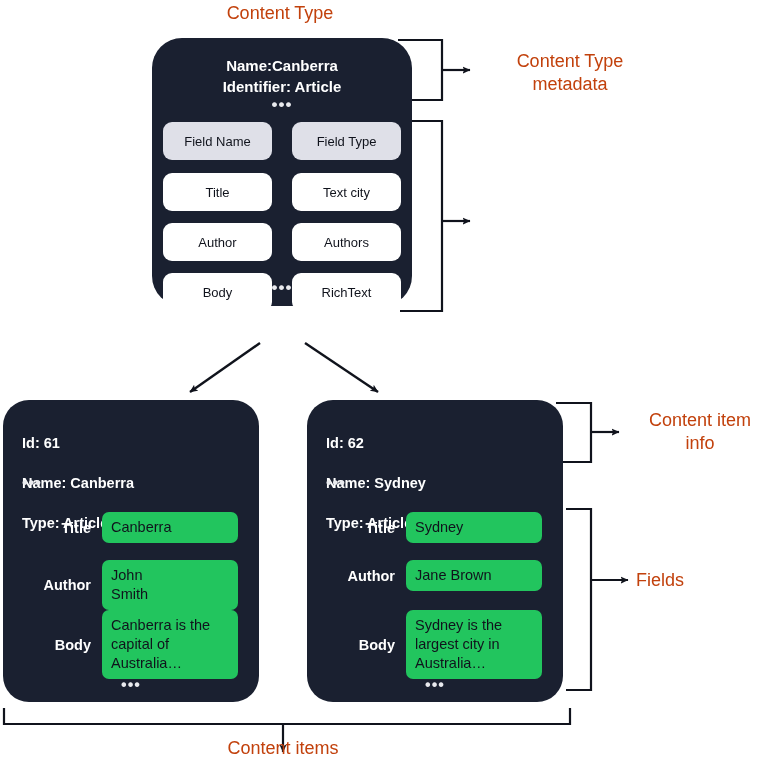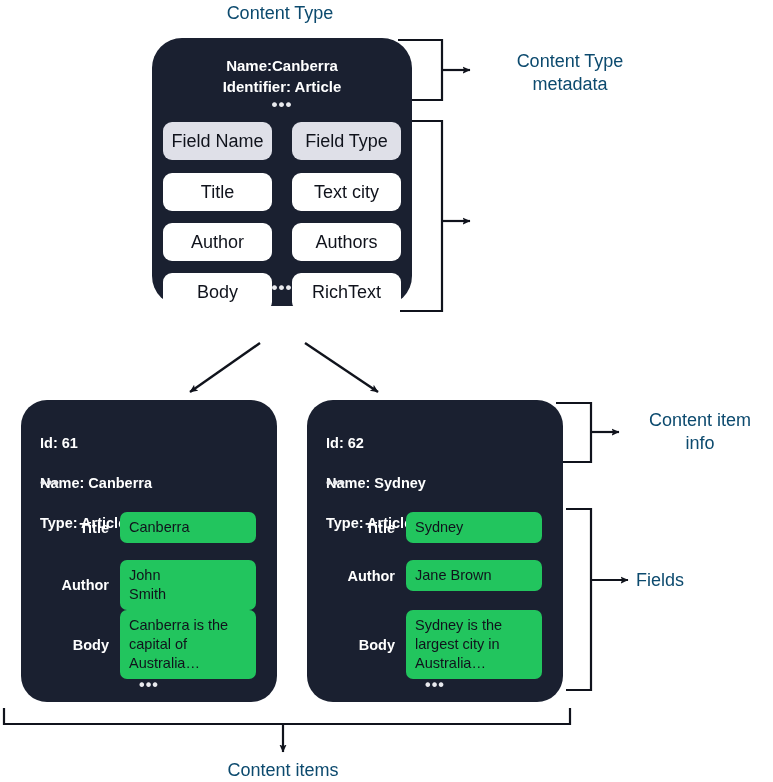--- a/index.html
+++ b/index.html
@@ -27,41 +27,41 @@
     width: 773px;
     height: 782px;
     pointer-events: none;
   }
 
   
   .caption {
     position: absolute;
     font-size: 18px;
     line-height: 23px;
-    color: #0c4a6e;
+    color: #c2410c;
     text-align: center;
     white-space: pre-line;
   }
 
   
   .card {
     position: absolute;
     background: #1a2030;
     border-radius: 26px;
     box-sizing: border-box;
   }
   .card.content-type {
     left: 152px;
     top: 38px;
     width: 260px;
     height: 268px;
     border-radius: 30px;
   }
   .card.item-left {
-    left: 21px;
+    left: 3px;
     top: 400px;
     width: 256px;
     height: 302px;
   }
   .card.item-right {
     left: 307px;
     top: 400px;
     width: 256px;
     height: 302px;
   }
@@ -103,21 +103,21 @@
   }
 
   
   .pill {
     position: absolute;
     height: 38px;
     border-radius: 9px;
     display: flex;
     align-items: center;
     justify-content: center;
-    font-size: 18px;
+    font-size: 13px;
     color: #10131c;
     background: #ffffff;
     box-sizing: border-box;
   }
   .pill.header {
     background: #dfe0e8;
   }
   .pill.col-a { left: 11px; width: 109px; }
   .pill.col-b { left: 140px; width: 109px; }
   .pill.r0 { top: 84px; }
@@ -316,15 +316,15 @@
     </div>
 
     <div class="ci-bottom-dots">•••</div>
   </div>
 
   <div class="caption" style="left:627px; top:409px; width:146px;">Content item
 info</div>
 
   <div class="caption" style="left:636px; top:569px; width:110px; text-align:left;">Fields</div>
 
-  <div class="caption" style="left:183px; top:759px; width:200px;">Content items</div>
+  <div class="caption" style="left:183px; top:737px; width:200px;">Content items</div>
 
 </div>
 
 </body></html>

